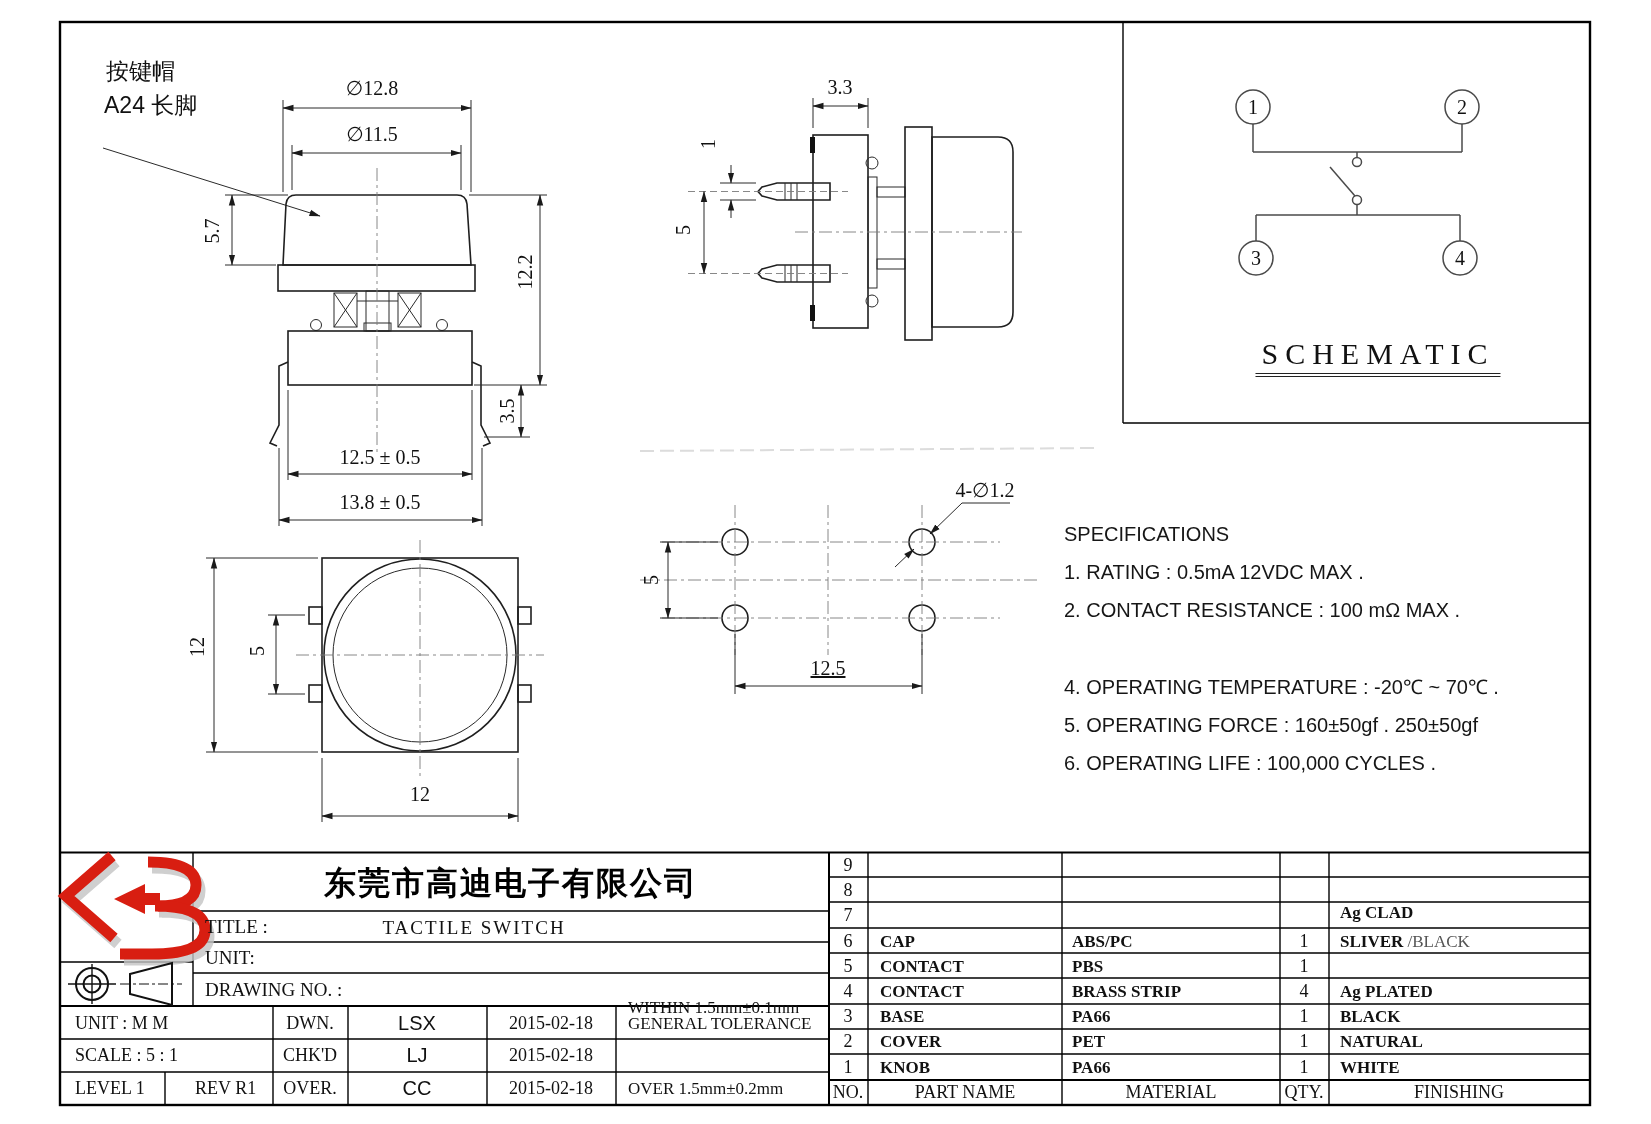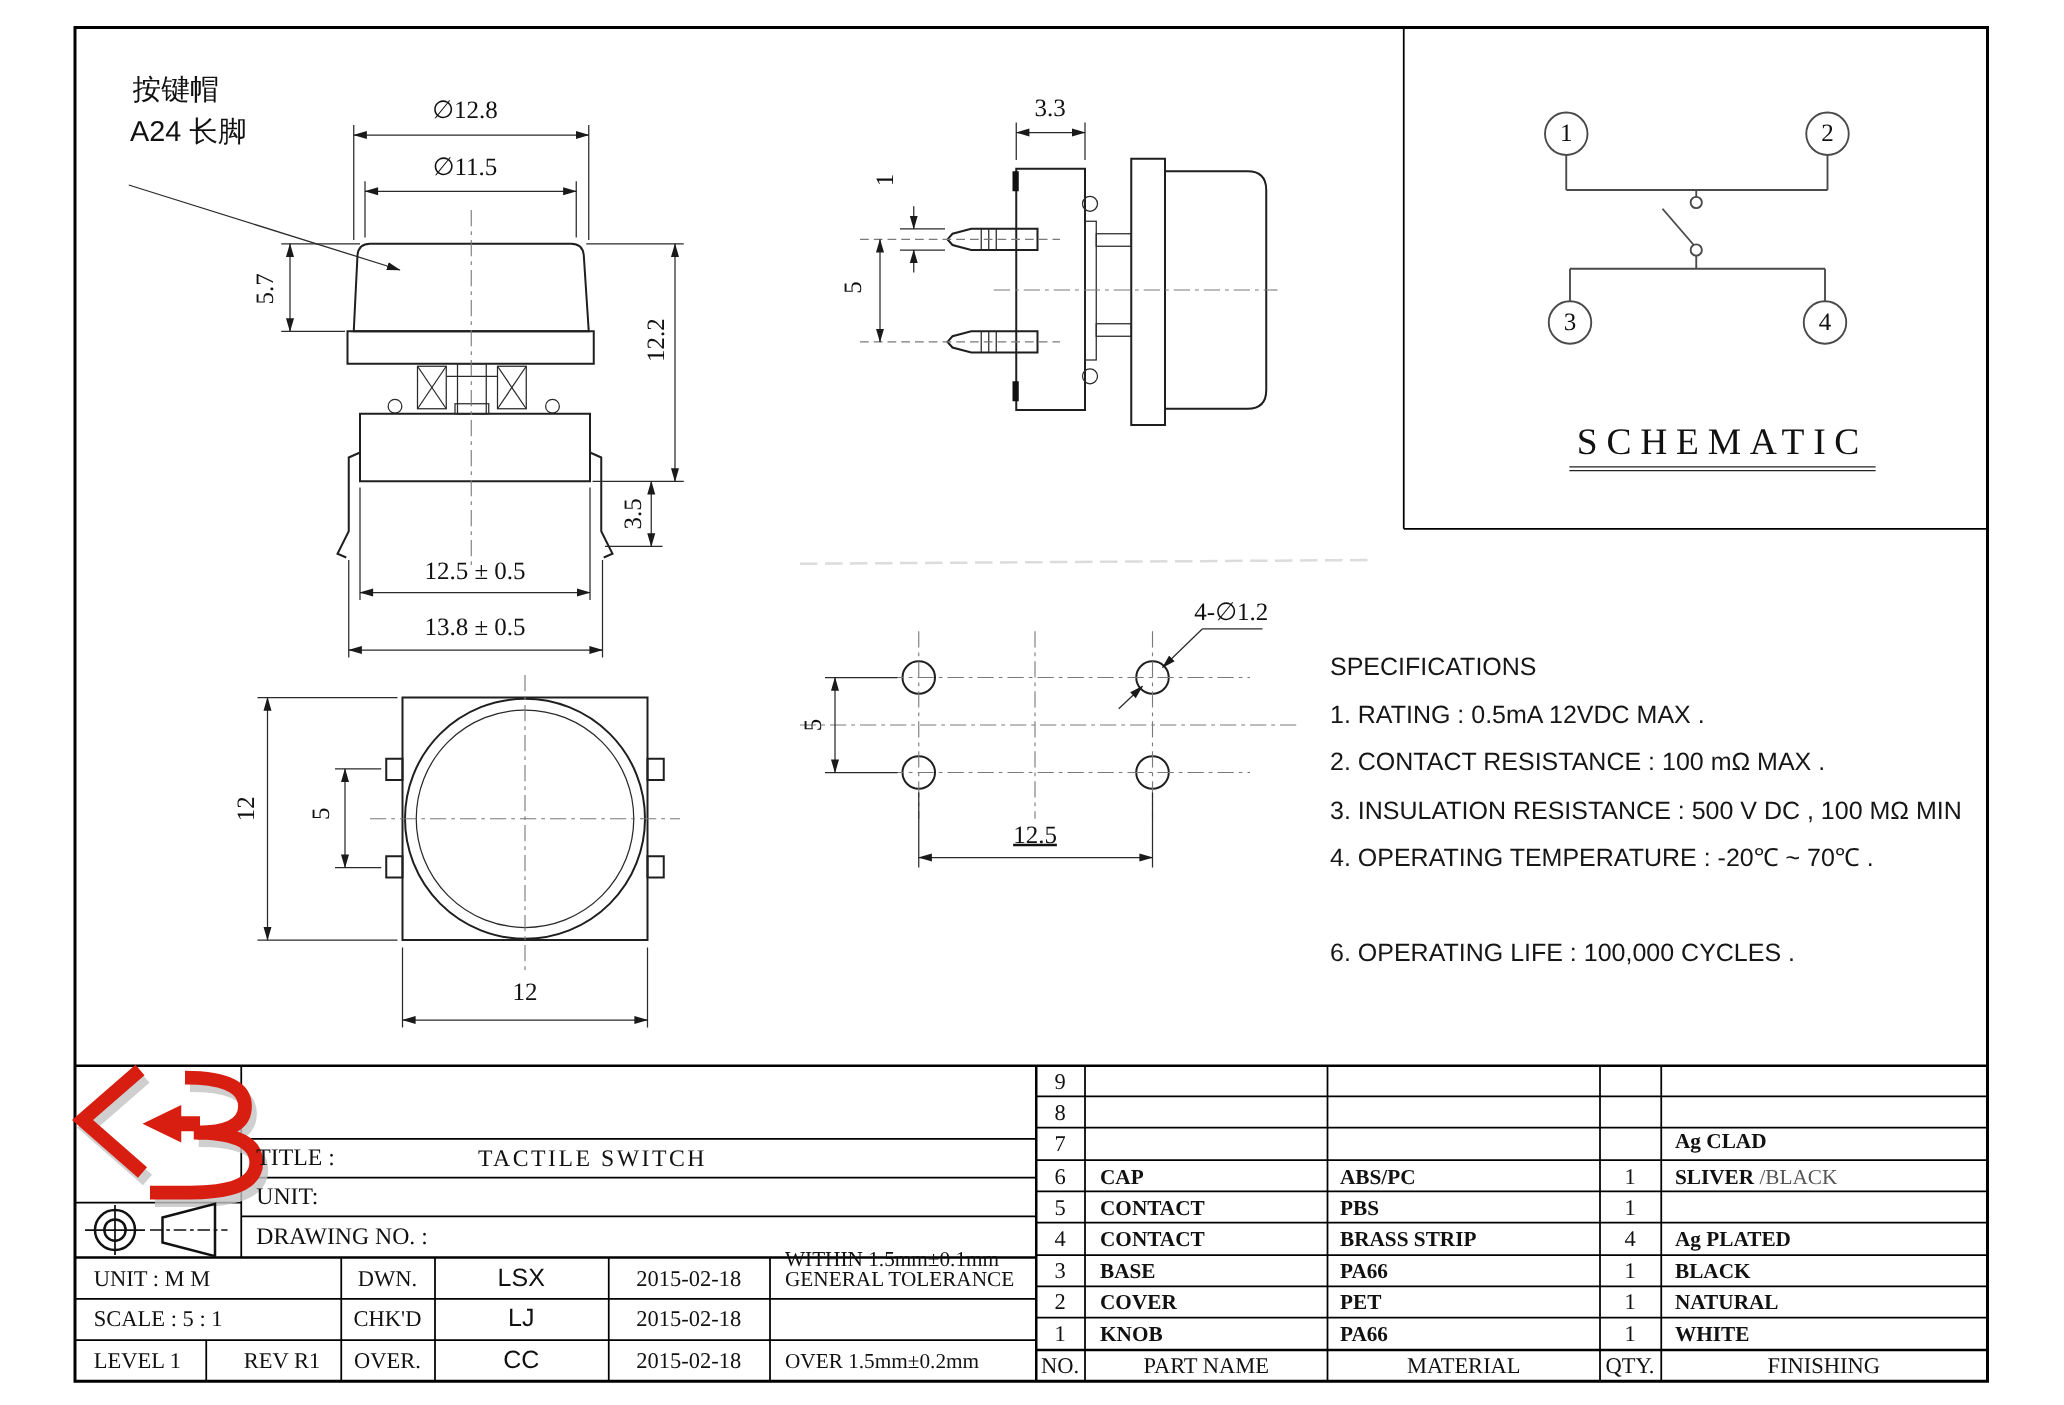--- a/index.html
+++ b/index.html
@@ -300,24 +300,25 @@
 
   <div class="ctx f20" style="left:1253px;top:107px;">1</div>
   <div class="ctx f20" style="left:1462px;top:107px;">2</div>
   <div class="ctx f20" style="left:1256px;top:258px;">3</div>
   <div class="ctx f20" style="left:1460px;top:258px;">4</div>
   <div class="ctx schem-title" style="left:1378px;top:358px;">SCHEMATIC</div>
 
   <div class="ltx spec" style="left:1064px;top:524px;">SPECIFICATIONS</div>
   <div class="ltx spec" style="left:1064px;top:562px;">1. RATING : 0.5mA 12VDC MAX .</div>
   <div class="ltx spec" style="left:1064px;top:600px;">2. CONTACT RESISTANCE : 100 mΩ MAX .</div>
-  <div class="ltx spec" style="left:1064px;top:639px;">3. INSULATION RESISTANCE : 500 V DC , 100 MΩ MIN</div>
   <div class="ltx spec" style="left:1064px;top:677px;">4. OPERATING TEMPERATURE : -20℃ ~ 70℃ .</div>
+  <div class="ltx spec" style="left:1064px;top:715px;">5. OPERATING FORCE : 160±50gf . 250±50gf</div>
   <div class="ltx spec" style="left:1064px;top:753px;">6. OPERATING LIFE : 100,000 CYCLES .</div>
 
+  <div class="ctx company" style="left:511px;top:883px;">东莞市高迪电子有限公司</div>
   <div class="ltx f19" style="left:205px;top:917px;">TITLE :</div>
   <div class="ctx f19" style="left:474px;top:927px;letter-spacing:2px;">TACTILE SWITCH</div>
   <div class="ltx f19" style="left:205px;top:948px;">UNIT:</div>
   <div class="ltx f19" style="left:205px;top:980px;">DRAWING NO.  :</div>
 
   <div class="ltx f18" style="left:75px;top:1014px;">UNIT    :    M M</div>
   <div class="ltx f18" style="left:75px;top:1046px;">SCALE   :   5 : 1</div>
   <div class="ltx f18" style="left:75px;top:1079px;">LEVEL 1</div>
   <div class="ltx f18" style="left:195px;top:1079px;">REV  R1</div>
 

